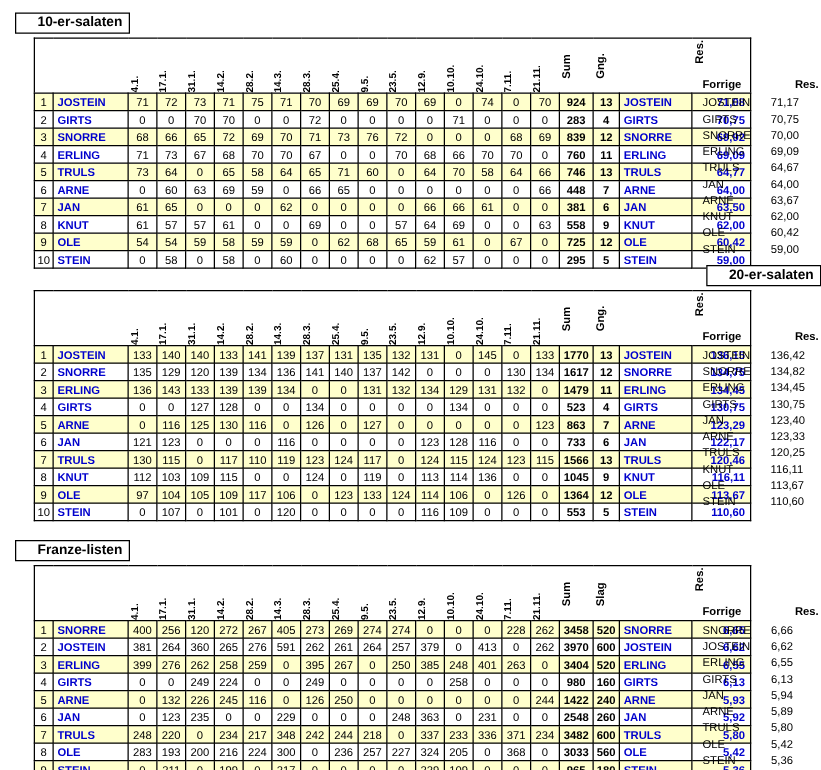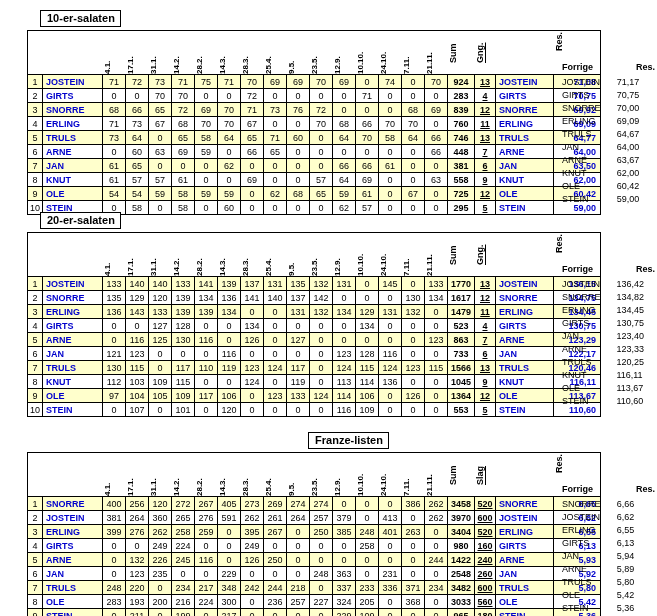--- a/index.html
+++ b/index.html
@@ -4,23 +4,23 @@
 <style>
   html,body{margin:0;padding:0;background:#ffffff;}
   body{font-family:"Liberation Sans", sans-serif; width:657px; height:616px; position:relative; overflow:hidden;}
   .section{position:absolute; left:0; width:657px;}
   .sec-title{
     display:inline-block;
     font-size:11px;
     font-weight:bold;
     color:#000;
     border:1px solid #000;
-    padding:1px 5px 2px 6px;
+    padding:1px 5px 2px 17px;
     background:#ffffff;
-    margin-left:40px;
+    margin-left:12px;
     position:relative;
     z-index:5;
   }
   table{border-collapse:collapse;}
   .maintbl{position:absolute; left:27px; border:1px solid #000;}
   .maintbl td, .maintbl th{
     border:1px solid #000;
     font-size:9px;
     padding:0;
     height:13px;
@@ -47,21 +47,21 @@
     font-weight:bold;
     height:42px;
     line-height:10px;
     white-space:nowrap;
     padding-bottom:1px;
   }
   .c-rank{width:14px;}
   .c-name{width:56px; text-align:left !important; padding-left:3px !important; font-weight:bold;}
   .c-d{width:22px;}
   .c-sum{width:26px; font-weight:bold;}
-  .c-g{width:20px; font-weight:bold;text-decoration:underline;}
+  .c-g{width:20px; font-weight:bold;}
   .c-name2{width:54px; text-align:left !important; padding-left:3px !important; font-weight:bold;}
   .c-res{width:42px; text-align:right !important; padding-right:4px !important; font-weight:bold;margin-top:19px;}
   .yel{background:#ffffcc !important;}
   .blue{color:#0000cc;}
   .resblue{color:#0000cc; font-weight:bold; font-size:10px;}
   .prev{position:absolute; font-size:9px;}
   .prev table{border-collapse:collapse;}
   .prev td{font-size:9px; height:13px; padding:0 2px; border:none;}
   .prev .pname{width:52px; text-align:left;}
   .prev .pres{width:40px; }
@@ -409,21 +409,21 @@
             <td class="pname">OLE</td>
             <td class="pres">60,42</td>
           </tr>
           <tr>
             <td class="pname">STEIN</td>
             <td class="pres">59,00</td>
           </tr>
         </tbody>
       </table>
     </div>
-    <div class="section" style="top:210px;"><div class="sec-title">20-er-salaten</div></div>
+    <div class="section" style="top:210px;text-align:right;"><div class="sec-title">20-er-salaten</div></div>
     <table class="maintbl" style="top:232px;">
       <tbody>
         <tr class="hdr">
           <td class="c-rank"></td>
           <td class="c-name"></td>
           <td class="c-d">
             <div class="vert">4.1.</div>
           </td>
           <td class="c-d">
             <div class="vert">17.1.</div>
@@ -753,21 +753,21 @@
             <td class="pname">OLE</td>
             <td class="pres">113,67</td>
           </tr>
           <tr>
             <td class="pname">STEIN</td>
             <td class="pres">110,60</td>
           </tr>
         </tbody>
       </table>
     </div>
-    <div class="section" style="top:430px;text-align:center;"><div class="sec-title">Franze-listen</div></div>
+    <div class="section" style="top:430px;"><div class="sec-title">Franze-listen</div></div>
     <table class="maintbl" style="top:452px;">
       <tbody>
         <tr class="hdr">
           <td class="c-rank"></td>
           <td class="c-name"></td>
           <td class="c-d">
             <div class="vert">4.1.</div>
           </td>
           <td class="c-d">
             <div class="vert">17.1.</div>
@@ -831,21 +831,21 @@
           <td class="c-d yel">272</td>
           <td class="c-d yel">267</td>
           <td class="c-d yel">405</td>
           <td class="c-d yel">273</td>
           <td class="c-d yel">269</td>
           <td class="c-d yel">274</td>
           <td class="c-d yel">274</td>
           <td class="c-d yel">0</td>
           <td class="c-d yel">0</td>
           <td class="c-d yel">0</td>
-          <td class="c-d yel">386</td>
+          <td class="c-d yel">228</td>
           <td class="c-d yel">262</td>
           <td class="c-sum yel">3458</td>
           <td class="c-g yel">520</td>
           <td class="c-name2 yel blue">SNORRE</td>
           <td class="c-res yel resblue">6,65</td>
         </tr>
         <tr>
           <td class="c-rank">2</td>
           <td class="c-name blue">JOSTEIN</td>
           <td class="c-d">381</td>

